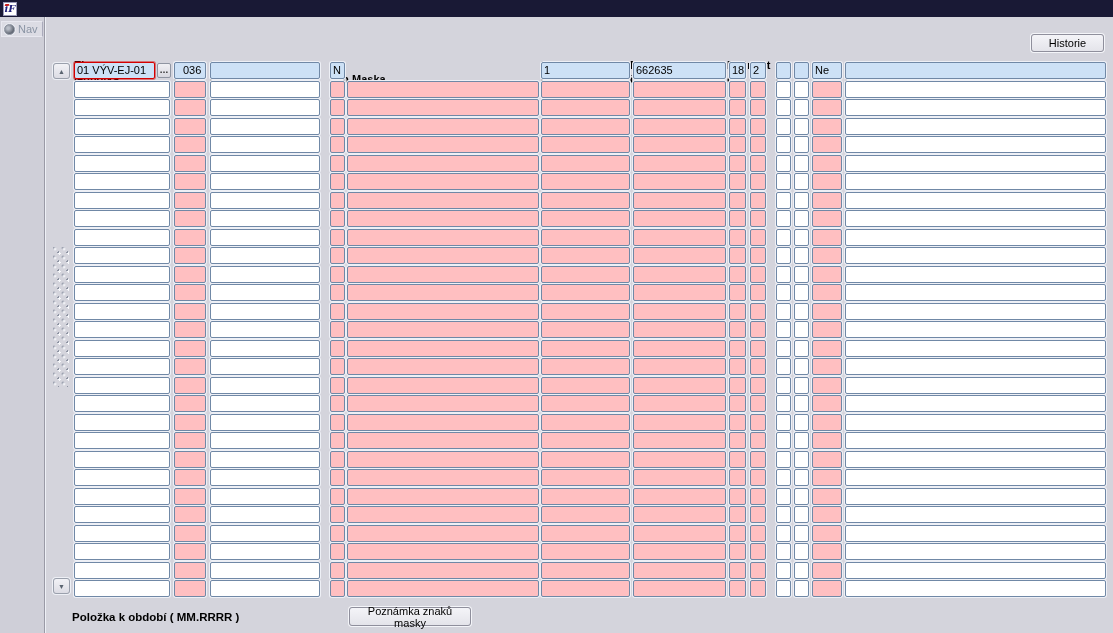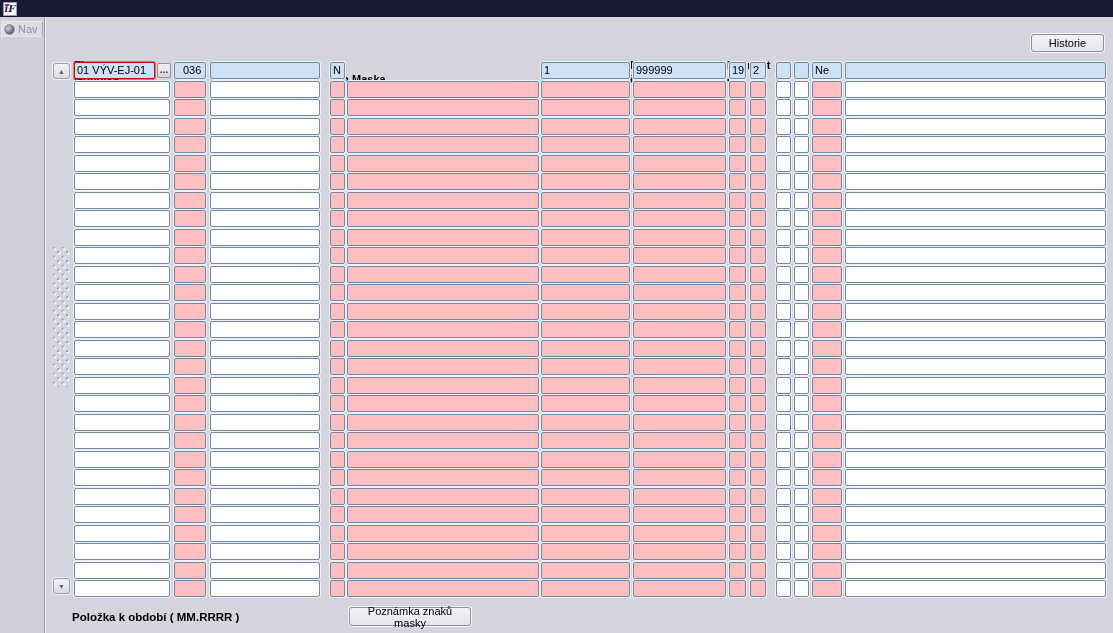--- a/index.html
+++ b/index.html
@@ -154,22 +154,22 @@
   <span>▼</span>
   </div>
 
 <div id="grid">
     <div class="row" style="top: 62px;">
       <div class="fld bg-blue focus" style="left: 74px; width: 81px;">01 VÝV-EJ-01</div>
       <div class="fld bg-blue" style="left: 174px; width: 32px; padding-left: 8px;">036</div>
       <div class="fld bg-blue" style="left: 210px; width: 110px;"></div>
       <div class="fld bg-blue" style="left: 330px; width: 15px;">N</div>
       <div class="fld bg-blue" style="left: 541px; width: 89px;">1</div>
-      <div class="fld bg-blue" style="left: 633px; width: 93px;">999999</div>
-      <div class="fld bg-blue" style="left: 729px; width: 17px;">19</div>
+      <div class="fld bg-blue" style="left: 633px; width: 93px;">662635</div>
+      <div class="fld bg-blue" style="left: 729px; width: 17px;">18</div>
       <div class="fld bg-blue" style="left: 750px; width: 16px;">2</div>
       <div class="fld bg-blue" style="left: 776px; width: 15px;"></div>
       <div class="fld bg-blue" style="left: 794px; width: 15px;"></div>
       <div class="fld bg-blue" style="left: 812px; width: 30px;">Ne</div>
       <div class="fld bg-blue" style="left: 845px; width: 261px;"></div>
       <div class="lov-btn">…</div>
     </div>
     <div class="row" style="top: 81px;">
       <div class="fld bg-white" style="left: 74px; width: 96px;"></div>
       <div class="fld bg-pink" style="left: 174px; width: 32px;"></div>

